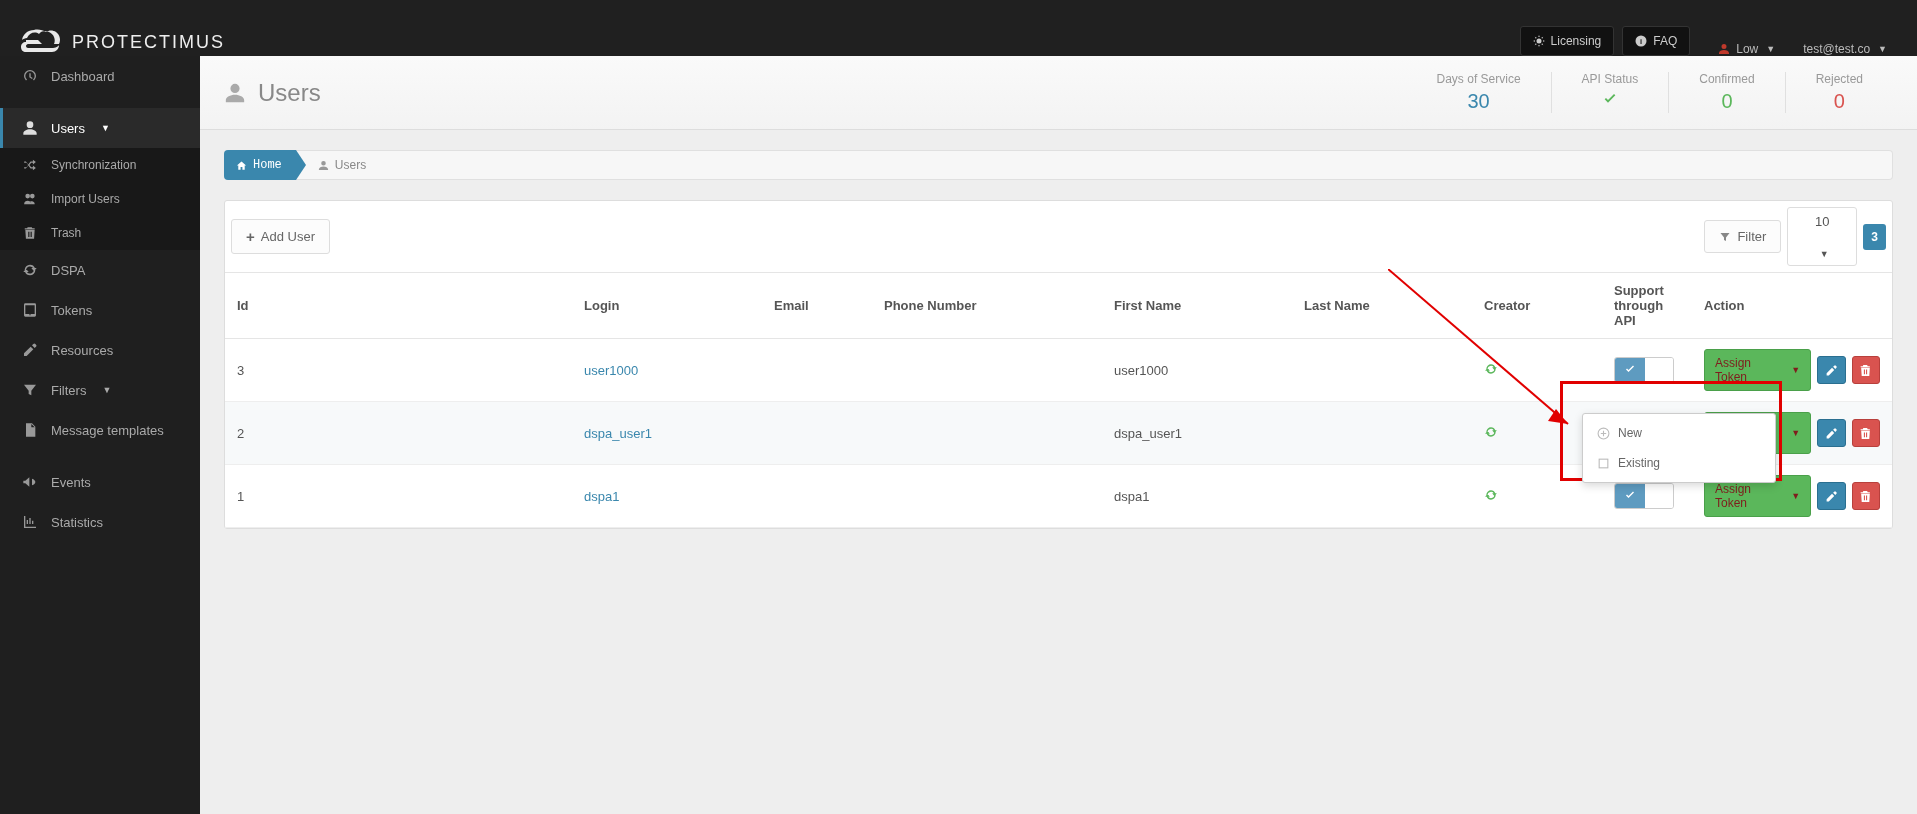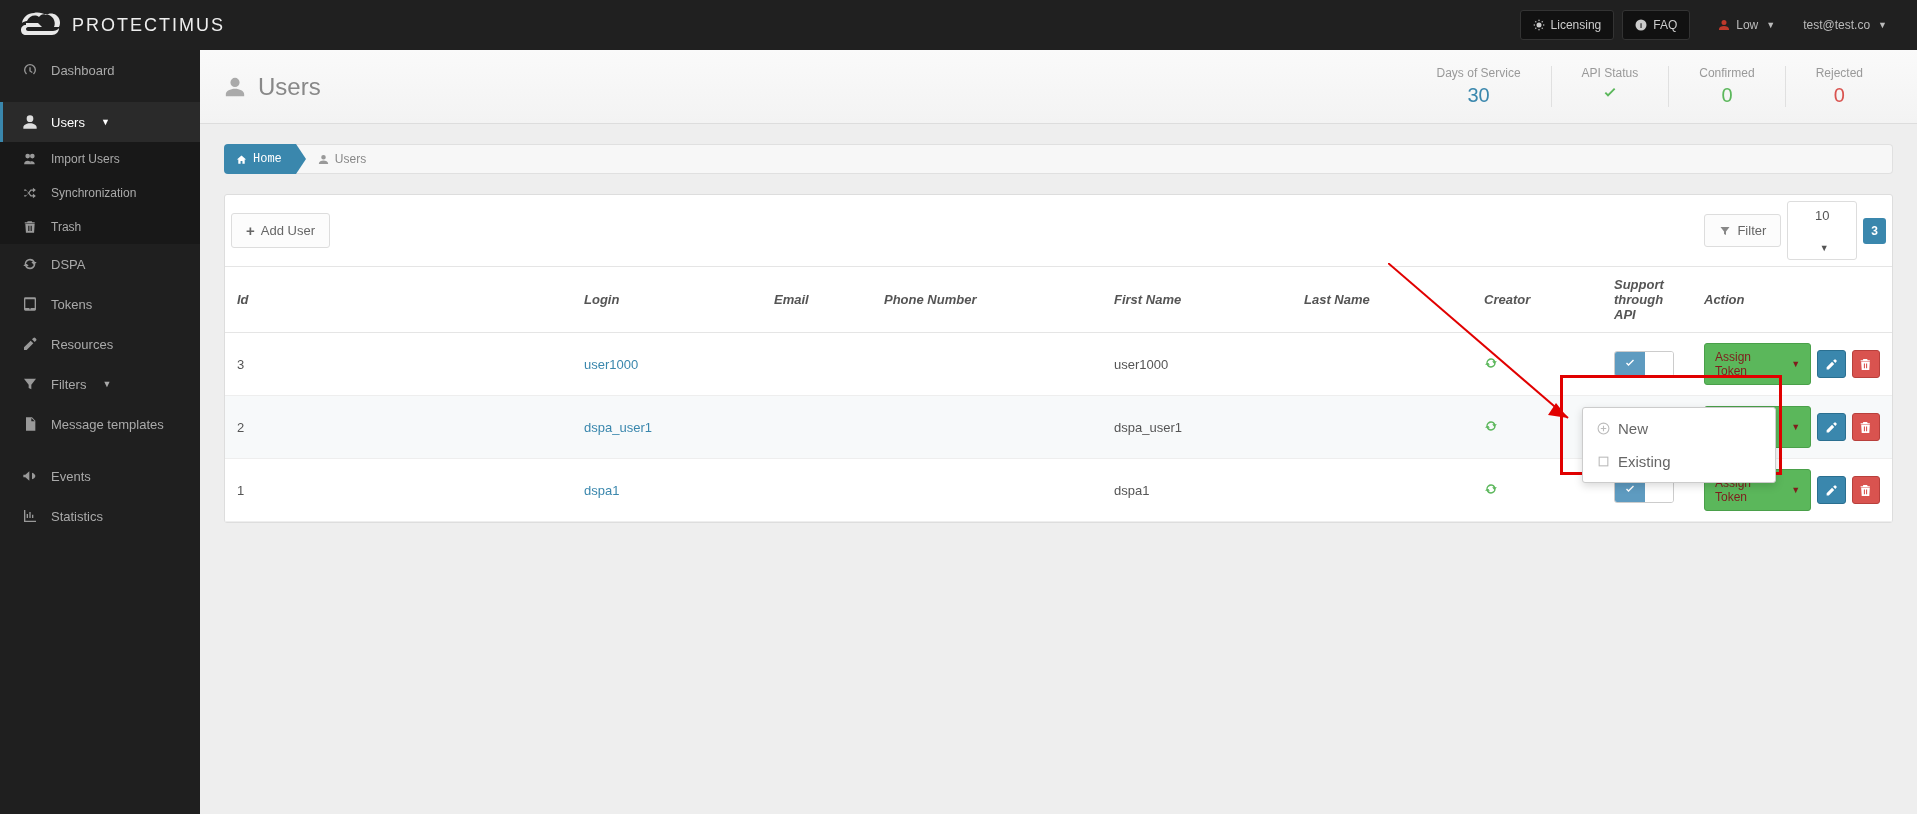--- a/index.html
+++ b/index.html
@@ -1,17 +1,17 @@
 <!DOCTYPE html>
 <html><head>
 <meta charset="utf-8">
 <style>
   * { box-sizing: border-box; margin: 0; padding: 0; }
   body { font-family: "Helvetica Neue", Arial, sans-serif; font-size: 13px; background: #f0f0f0; color: #555; width: 1917px; height: 814px; overflow: hidden; position: relative; }
-  .topbar { height: 50px; background: #202020; display: flex; align-items: center; padding: 0 20px; color: #eee; }
+  .topbar { height: 56px; background: #202020; display: flex; align-items: flex-end; padding: 0 20px; color: #eee; }
   .logo { display: flex; align-items: center; gap: 8px; font-size: 18px; letter-spacing: 2px; font-weight: 300; color: #eee; text-transform: uppercase;}
   .logo-icon svg { display: block; }
   .top-spacer { flex: 1; }
   .top-btn { background: #111; border: 1px solid #333; color: #ccc; padding: 7px 12px; border-radius: 3px; margin-left: 8px; display: inline-flex; align-items: center; gap: 6px; cursor: pointer; font-size: 12px; }
   .top-user { color: #bbb; margin-left: 28px; display: inline-flex; align-items: center; gap: 6px; cursor: pointer; font-size: 12px; }
   .top-user .caret { font-size: 9px; margin-left: 2px; }
   .user-red svg path { fill:#c0392b; }
   .layout { display: flex; height: calc(100% - 50px); }
   .sidebar { width: 200px; background: #1f1f1f; color: #aaa; }
   .nav-item { display: flex; align-items: center; gap: 12px; padding: 12px 18px; cursor: pointer; border-left: 3px solid transparent; color: #aaa; text-align: center; }
@@ -37,35 +37,35 @@
   .bc-home { background:#3a87ad; color:#fff; padding:8px 14px 8px 12px; border-radius:4px 0 0 4px; display:inline-flex; align-items:center; gap:6px; font-size:12px; position:relative;font-family:Liberation Mono, monospace;}
   .bc-home::after { content:""; position:absolute; right:-10px; top:0; bottom:0; width:0; height:0; border-top:15px solid transparent; border-bottom:15px solid transparent; border-left:10px solid #3a87ad; }
   .bc-rest { background:#f7f7f7; border:1px solid #e0e0e0; border-left:none; padding:7px 14px 7px 22px; border-radius:0 4px 4px 0; color:#888; display:inline-flex; align-items:center; gap:6px; font-size:12px; flex:1;}
   .panel { background:#fff; border:1px solid #ddd; border-radius:3px; margin-top:20px; }
   .panel-toolbar { display:flex; align-items:center; border-bottom:1px solid #e5e5e5; padding:6px; gap:6px;}
   .btn-white { background:#fcfcfc; border:1px solid #ddd; padding:8px 14px; border-radius:3px; color:#666; cursor:pointer; display:inline-flex; align-items:center; gap:6px; font-size:13px;}
   .tool-spacer { flex:1; }
   .select-sm { border:1px solid #ddd; background:#fff; padding:6px 10px; border-radius:3px; display:inline-flex; align-items:center; gap:20px; color:#555; cursor:pointer; min-width:70px; justify-content:space-between;flex-direction:column;}
   .badge-blue { background:#3a87ad; color:#fff; border-radius:3px; padding:6px 8px; font-size:12px; font-weight:bold;}
   table.data { width:100%; border-collapse:collapse; }
-  table.data th { text-align:left; font-weight:bold; color:#555; padding:10px 12px; border-bottom:1px solid #e5e5e5; font-size:13px;font-style:italic; }
+  table.data th { text-align:left; font-weight:bold; color:#555; padding:10px 12px; border-bottom:1px solid #e5e5e5; font-size:13px; }
   table.data td { padding:10px 12px; border-bottom:1px solid #eee; font-size:13px; vertical-align:middle; }
   table.data tr:nth-child(even) td { background:#f7f9fa; }
   .link { color:#3a87ad; cursor:pointer; }
   .refresh-ic svg path { fill:#5bb75b; }
   .toggle { display:inline-flex; border:1px solid #ccc; border-radius:3px; overflow:hidden; height:26px; }
   .toggle .on { background:#5e9bc0; width:30px; display:flex; align-items:center; justify-content:center; }
   .toggle .on svg path { fill:#fff; }
   .toggle .off { background:#fff; width:28px; }
   .btn-green { background:#5bb75b; color:#7f1d1d; padding:6px 10px; border-radius:3px; cursor:pointer; display:inline-flex; align-items:center; gap:6px; font-size:12px; border:1px solid #4aa04a;}
   .btn-blue-sm { background:#3a87ad; color:#fff; width:30px; height:28px; border-radius:3px; cursor:pointer; display:inline-flex; align-items:center; justify-content:center; border:1px solid #2a6f90;}
   .btn-red-sm { background:#d9534f; color:#fff; width:30px; height:28px; border-radius:3px; cursor:pointer; display:inline-flex; align-items:center; justify-content:center; border:1px solid #b8403c;}
   .actions { display:flex; gap:6px; align-items:center; }
   .dropdown { position:absolute; background:#fff; border:1px solid #ccc; border-radius:3px; box-shadow:0 3px 8px rgba(0,0,0,.15); padding:4px 0; min-width:180px; z-index:50;}
-  .dropdown .item { padding:8px 14px; display:flex; align-items:center; gap:8px; color:#666; cursor:pointer; font-size:15px;}
+  .dropdown .item { padding:8px 14px; display:flex; align-items:center; gap:8px; color:#666; cursor:pointer; font-size:12px;}
   .annot-box { position:absolute; border:3px solid #e10000; pointer-events:none; z-index:40;}
   .annot-arrow { position:absolute; pointer-events:none; z-index:41;}
   .ic-svg { display:inline-flex; }
 </style>
 </head>
 <body>
 
 <div class="topbar">
   <div class="logo">
     <span class="logo-icon">
@@ -127,32 +127,32 @@
             <path fill="#ddd" d="M12 12a5 5 0 100-10 5 5 0 000 10zm0 2c-5 0-10 2.5-10 6v2h20v-2c0-3.5-5-6-10-6z"></path>
           </svg>
         </span>
       <span>Users</span>
       <span class="caret-sm">▼</span>
     </div>
     <div class="nav-sub">
       <div class="nav-item">
         <span class="ic">
             <svg width="14" height="14" viewBox="0 0 24 24">
-              <path fill="#999" d="M8 11a4 4 0 100-8 4 4 0 000 8zm8 0a4 4 0 100-8 4 4 0 000 8zM2 20c0-3 3-5 6-5s6 2 6 5v1H2v-1zm12-4c2 0 6 1 6 4v1h-6v-1c0-1.5-.5-3-2-4h2z"></path>
-            </svg>
-          </span>
-        <span>Import Users</span>
+              <path fill="#999" d="M17 3l5 4-5 4V8h-3l-3 4 3 4h3v-3l5 4-5 4v-3h-4l-4-5-4 5H2v-2h4l3-4-3-4H2V6h3l4 5 4-5h4V3z"></path>
+            </svg>
+          </span>
+        <span>Synchronization</span>
       </div>
       <div class="nav-item">
         <span class="ic">
             <svg width="14" height="14" viewBox="0 0 24 24">
-              <path fill="#999" d="M17 3l5 4-5 4V8h-3l-3 4 3 4h3v-3l5 4-5 4v-3h-4l-4-5-4 5H2v-2h4l3-4-3-4H2V6h3l4 5 4-5h4V3z"></path>
-            </svg>
-          </span>
-        <span>Synchronization</span>
+              <path fill="#999" d="M8 11a4 4 0 100-8 4 4 0 000 8zm8 0a4 4 0 100-8 4 4 0 000 8zM2 20c0-3 3-5 6-5s6 2 6 5v1H2v-1zm12-4c2 0 6 1 6 4v1h-6v-1c0-1.5-.5-3-2-4h2z"></path>
+            </svg>
+          </span>
+        <span>Import Users</span>
       </div>
       <div class="nav-item">
         <span class="ic">
             <svg width="14" height="14" viewBox="0 0 24 24">
               <path fill="#999" d="M4 7h16l-1 15H5L4 7zm5-5h6l1 2h4v2H3V4h4l1-2zM9 10v9h2v-9H9zm4 0v9h2v-9h-2z"></path>
             </svg>
           </span>
         <span>Trash</span>
       </div>
     </div>

